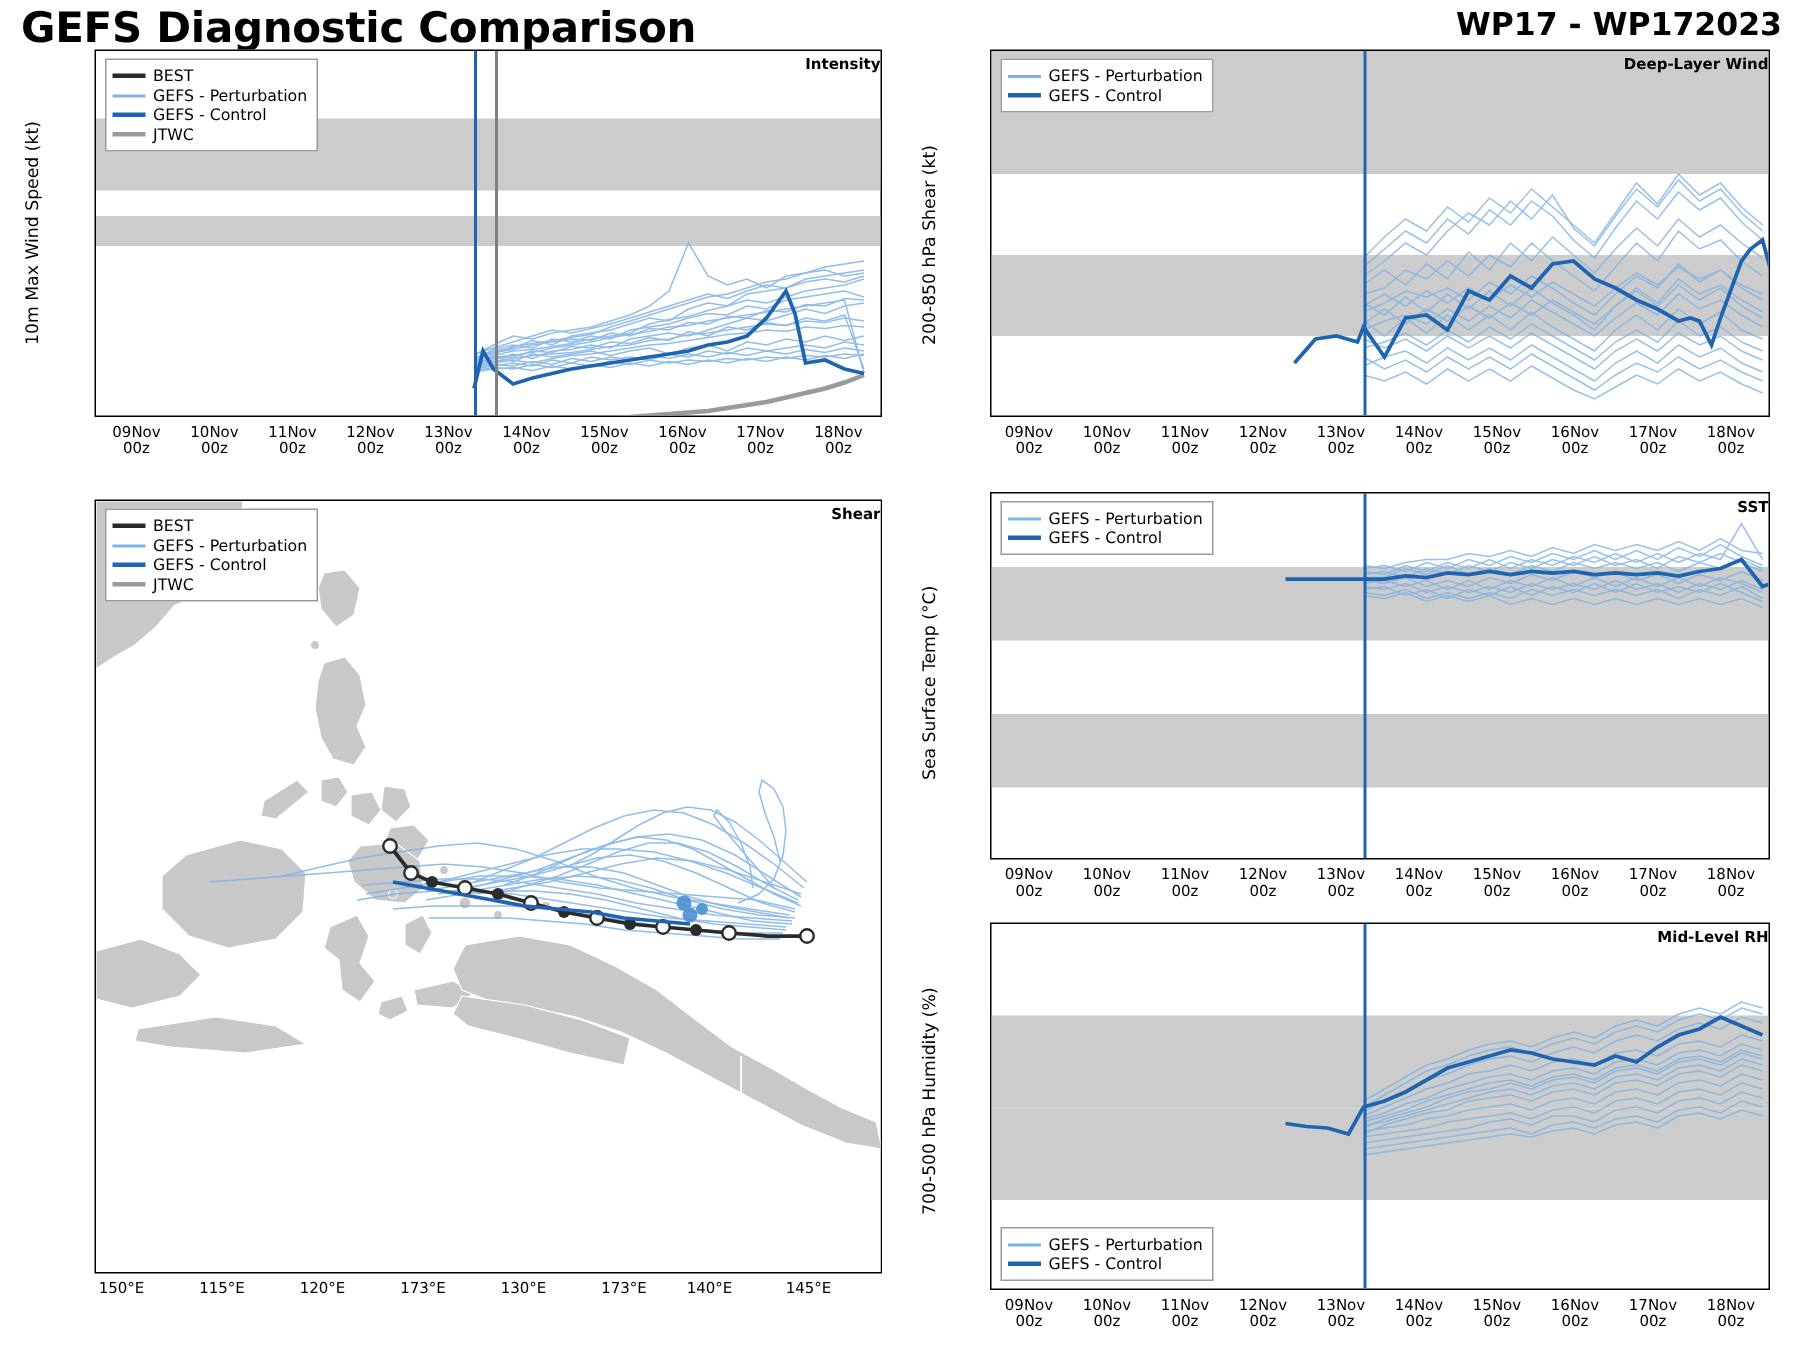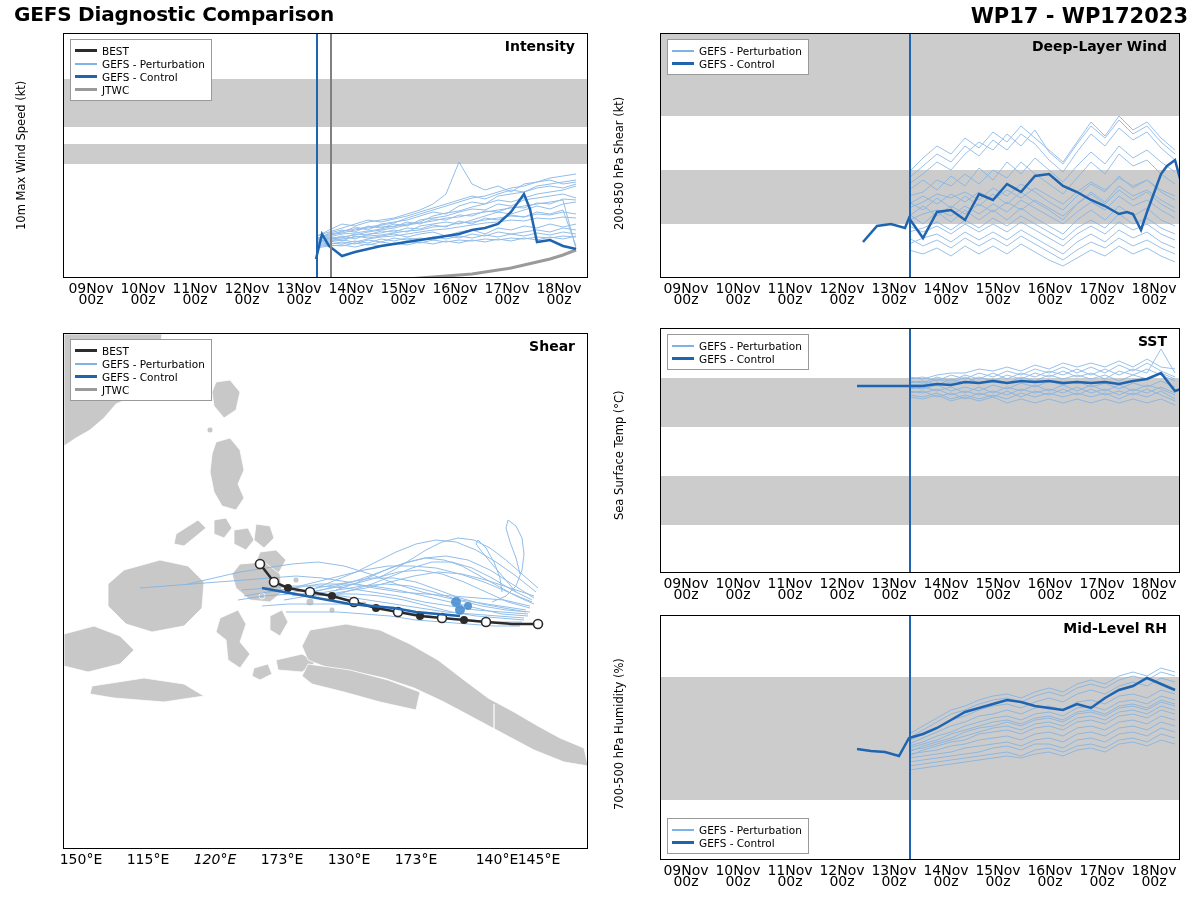--- a/index.html
+++ b/index.html
@@ -5,44 +5,44 @@
   html,body{margin:0;padding:0;}
   body{
     width:1200px;height:900px;background:#ffffff;
     font-family:"DejaVu Sans","Liberation Sans",sans-serif;
     color:#000;overflow:hidden;position:relative;
   }
   .root{position:relative;width:1200px;height:900px;}
 
   
   #main-title{
-    position:absolute;left:14px;top:2px;font-size:20px;font-weight:bold;
+    position:absolute;left:14px;top:2px;font-size:28px;font-weight:bold;
     letter-spacing:-0.2px;
   }
   #storm-id{
     position:absolute;right:12px;top:4px;font-size:21px;font-weight:bold;
   }
 
   
   .panel{position:absolute;box-sizing:border-box;}
   .plot{
     position:absolute;box-sizing:border-box;
     border:1px solid #000;background:#fff;overflow:hidden;
   }
   .band{position:absolute;left:0;right:0;background:#cccccc;}
   .vline{position:absolute;top:0;bottom:0;width:2px;background:#1f64b0;}
   .vline.grey{background:#808080;width:2px;}
 
   .panel-label{
-    position:absolute;right:12px;top:4px;font-size:14px;font-weight:bold;
+    position:absolute;right:0;top:4px;font-size:10px;font-weight:bold;
     z-index:6;
   }
   .xtick-wrap{position:absolute;}
   .xtick{
-    position:absolute;top:4px;font-size:14px;text-align:center;
+    position:absolute;top:4px;font-size:10px;text-align:center;
     transform:translateX(-50%);line-height:11px;white-space:nowrap;
   }
   .ylabel{
     position:absolute;font-size:11.5px;white-space:nowrap;
     transform-origin:0 0;transform:rotate(-90deg);
   }
 
   
   .legend{
     position:absolute;background:#fff;border:1px solid #9a9a9a;
@@ -307,25 +307,25 @@
           <span class="swatch" style="border-top-color:#9a9a9a;border-top-width:3px;"></span>
           <span class="lbl">JTWC</span>
         </div>
       </div>
 
     </div>
 
     <div class="xtick-wrap" style="left:63px;top:850px;width:525px;">
       <div class="xtick" style="left:18px;">150°E</div>
       <div class="xtick" style="left:85px;">115°E</div>
-      <div class="xtick" style="left:152px;font-style:italic;">120°E</div>
+      <div class="xtick" style="left:152px;">120°E</div>
       <div class="xtick" style="left:219px;">173°E</div>
       <div class="xtick" style="left:286px;">130°E</div>
       <div class="xtick" style="left:353px;">173°E</div>
-      <div class="xtick" style="left:434px;">140°E</div>
+      <div class="xtick" style="left:410px;">140°E</div>
       <div class="xtick" style="left:476px;">145°E</div>
     </div>
   </div>
 
   <div class="panel">
     <div class="plot" id="shear-plot" style="left:660px;top:33px;width:520px;height:245px;">
 
       <div class="band" style="top:136.1px;height:54.4px;"></div>
       <div class="band" style="top:0px;height:81.7px;"></div>
 

